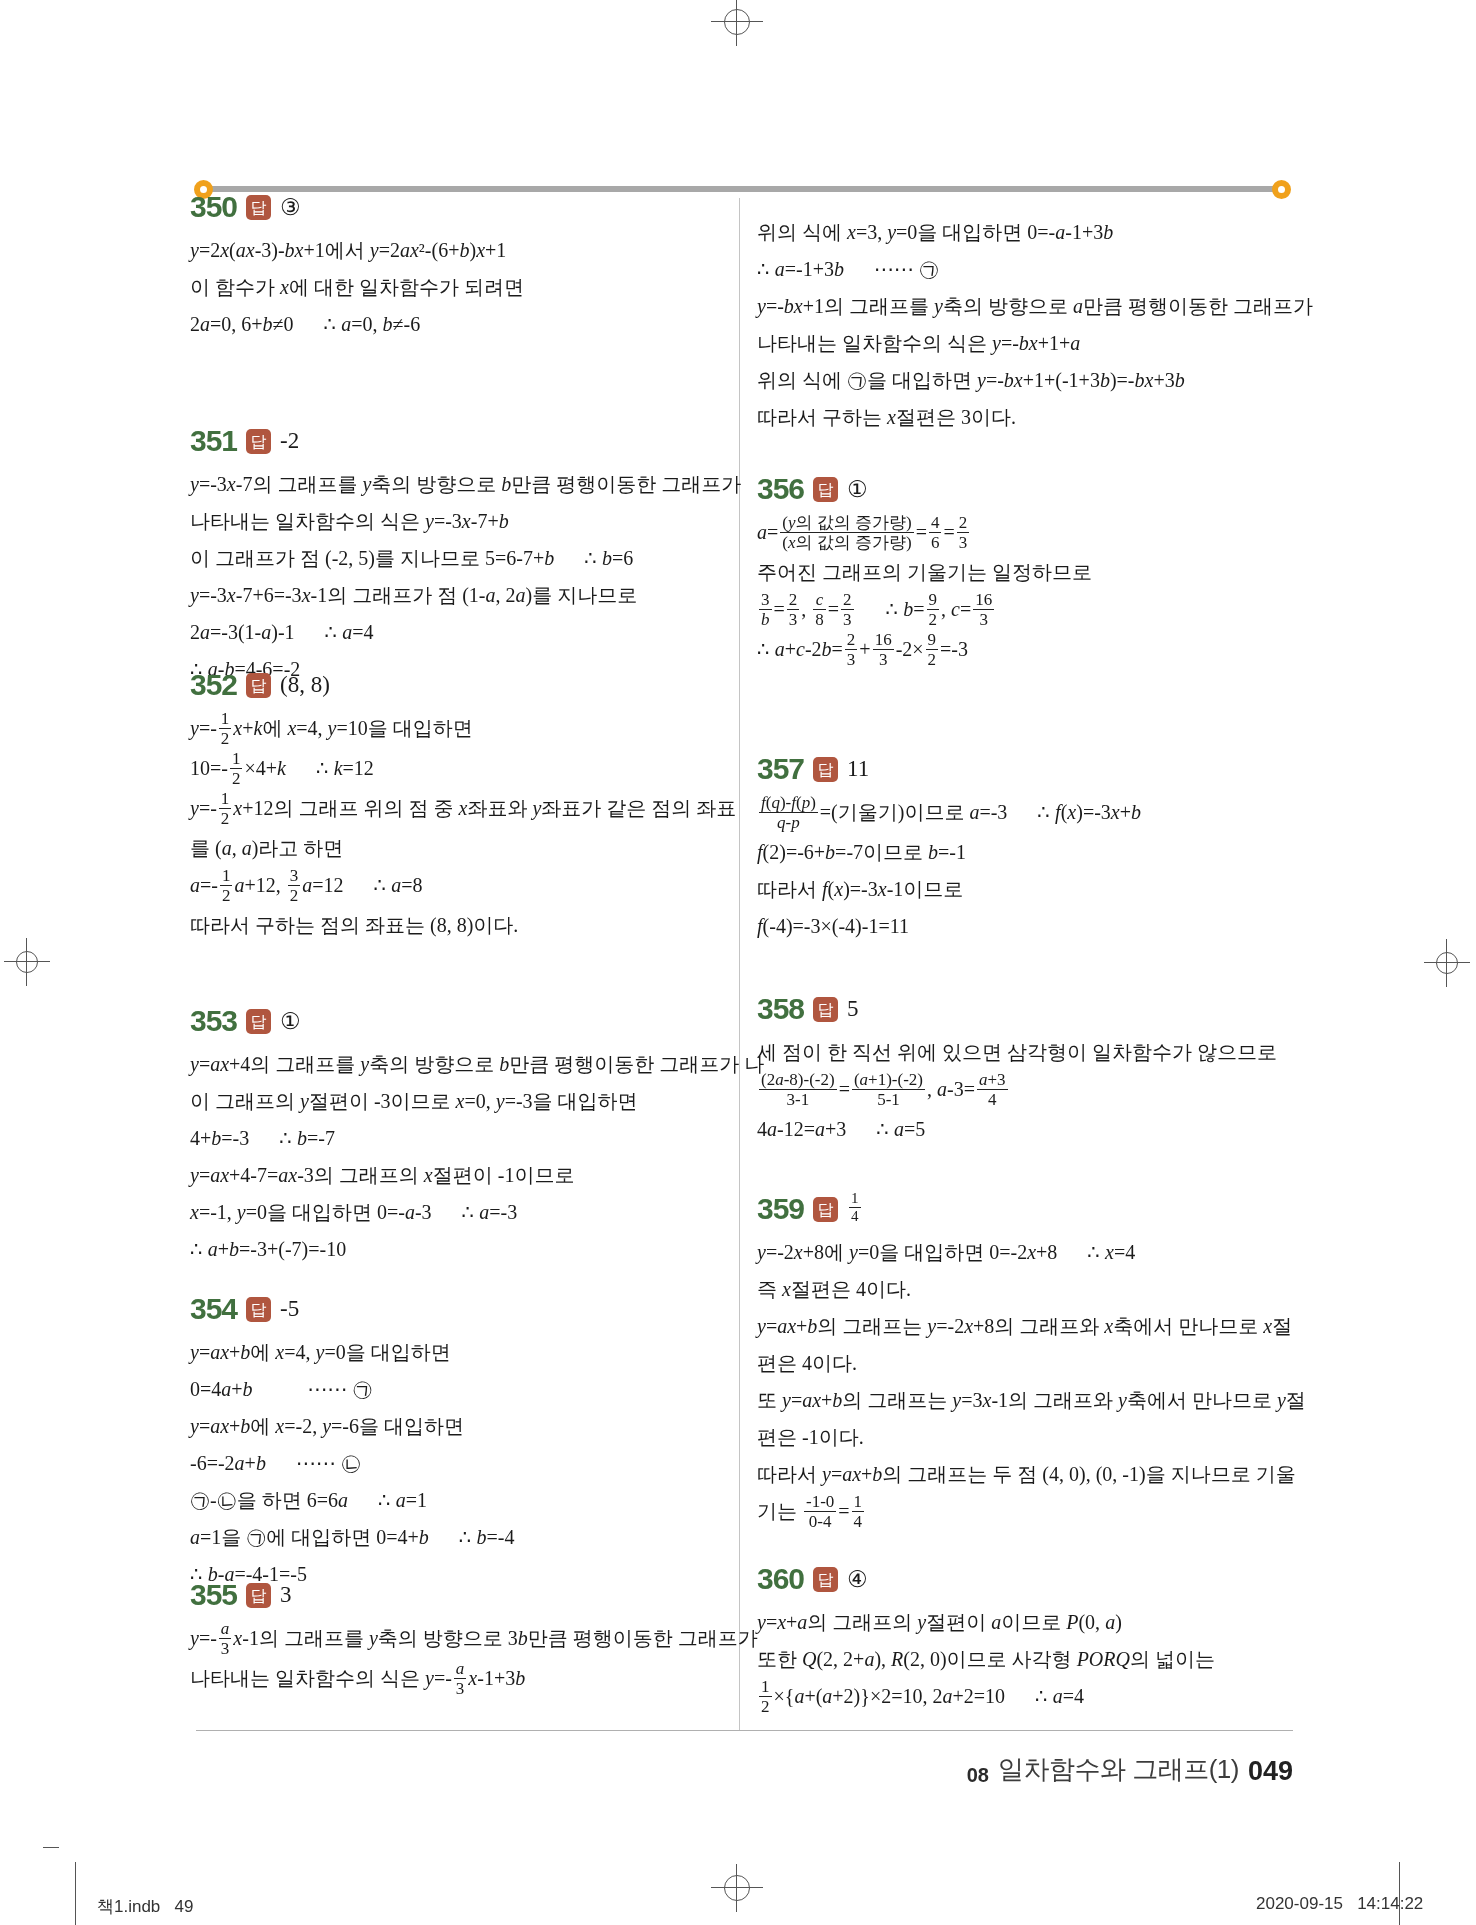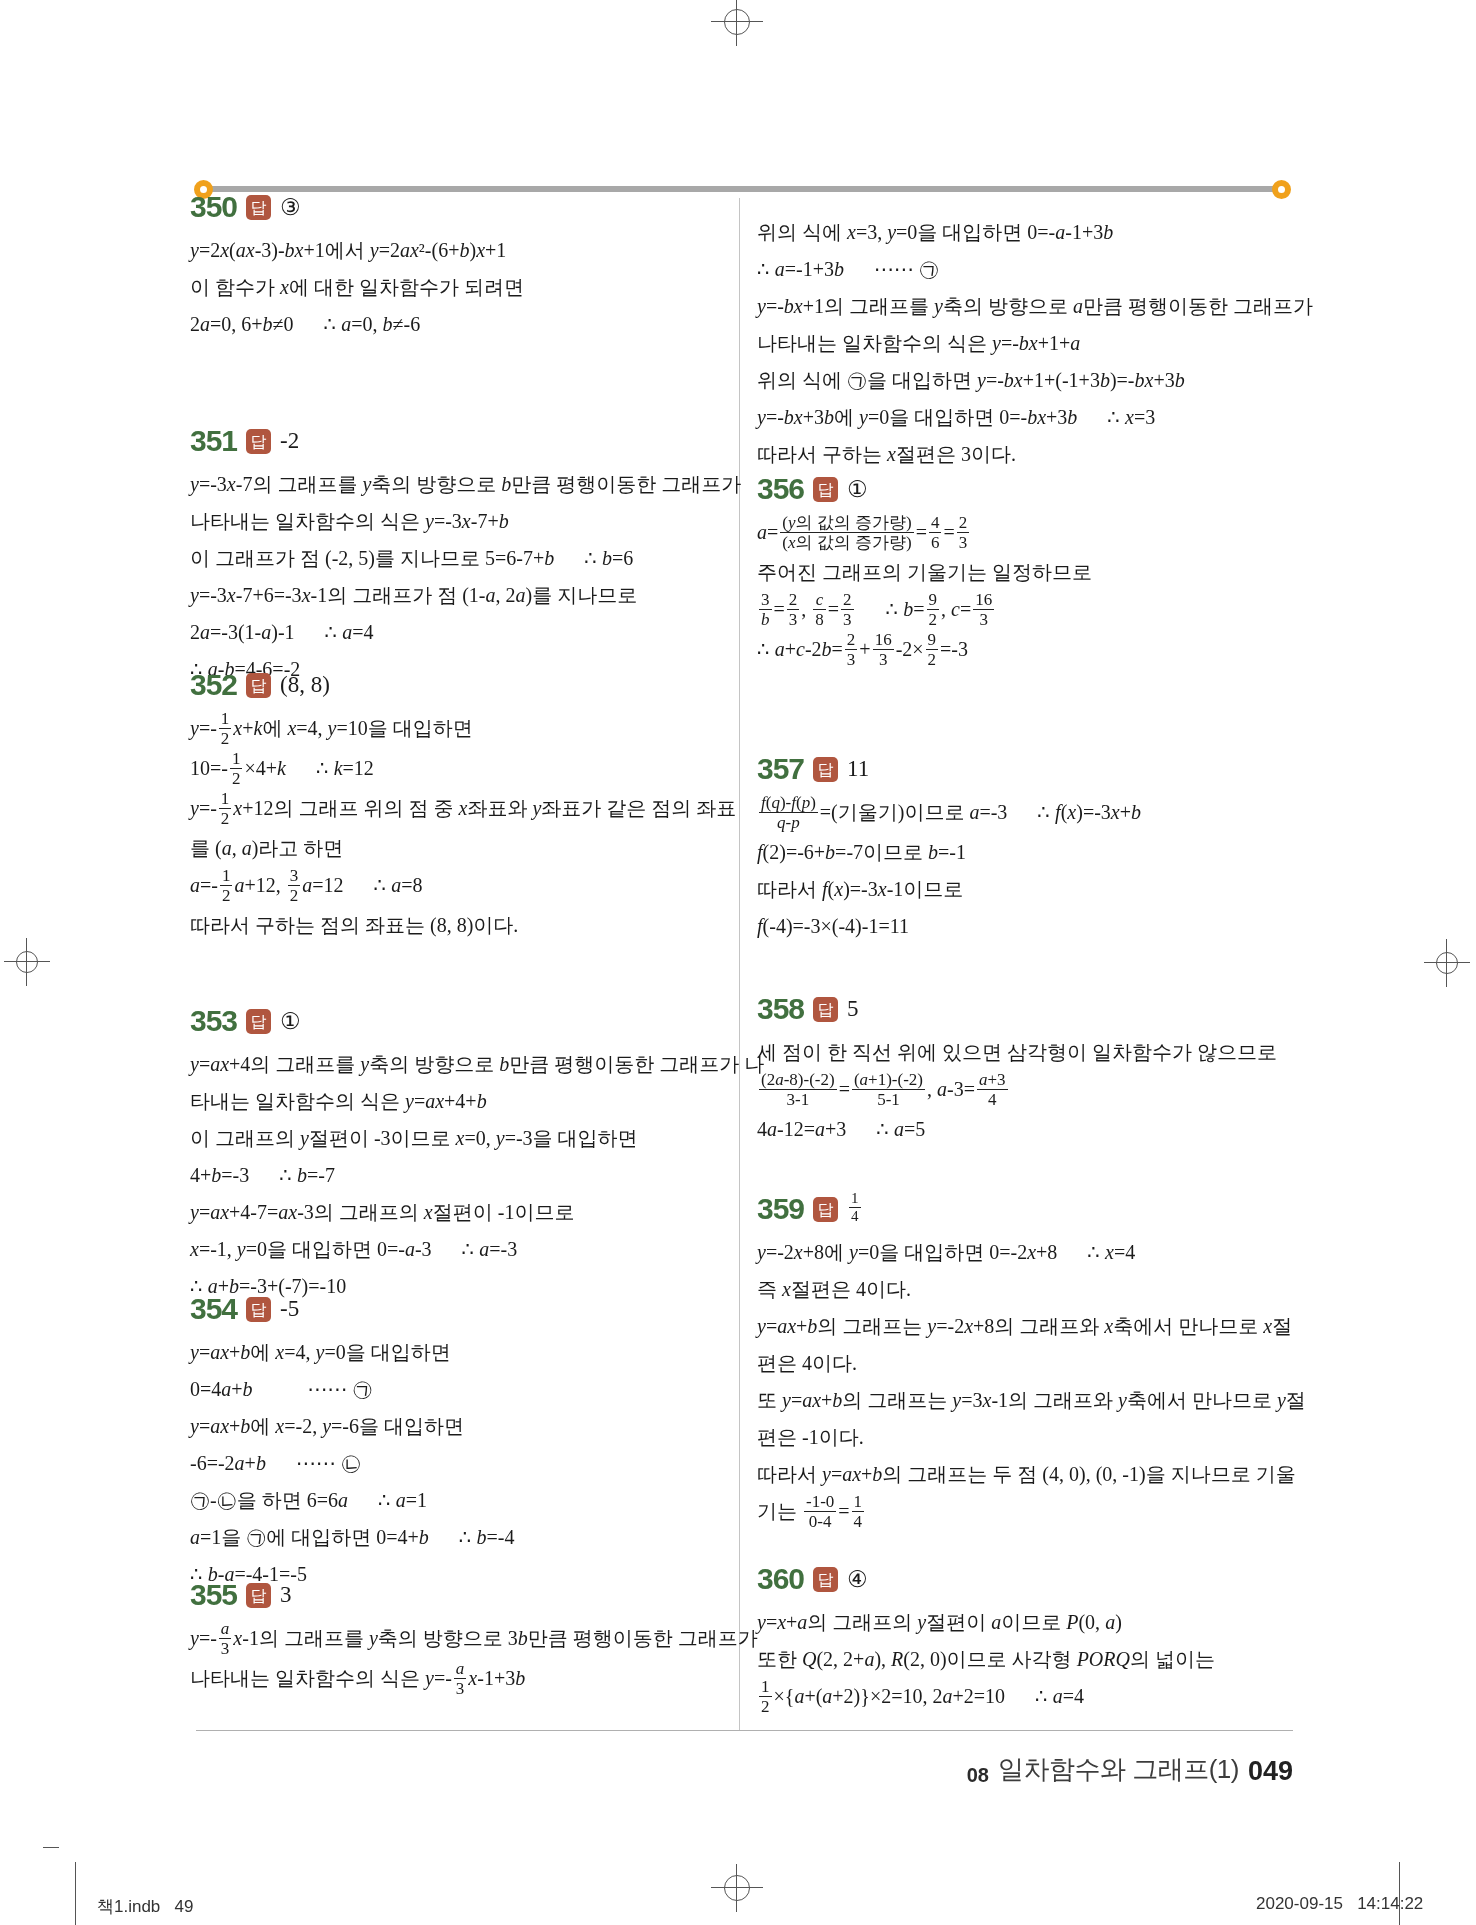--- a/index.html
+++ b/index.html
@@ -101,21 +101,20 @@
       <div class="line"><i>a</i>=-<span class="frac"><span class="num">1</span><span class="den">2</span></span><i>a</i>+12, <span class="frac"><span class="num">3</span><span class="den">2</span></span><i>a</i>=12      ∴ <i>a</i>=8</div>
       <div class="line">따라서 구하는 점의 좌표는 (8, 8)이다.</div>
     </div>
     <div class="problem left" style="top: 1000px;">
       <div class="p-head">
         <span class="p-num">353</span>
         <span class="p-badge">답</span>
         <span class="p-ans">①</span>
       </div>
       <div class="line"><i>y</i>=<i>ax</i>+4의 그래프를 <i>y</i>축의 방향으로 <i>b</i>만큼 평행이동한 그래프가 나</div>
-      <div class="line">타내는 일차함수의 식은 <i>y</i>=<i>ax</i>+4+<i>b</i></div>
       <div class="line">이 그래프의 <i>y</i>절편이 -3이므로 <i>x</i>=0, <i>y</i>=-3을 대입하면</div>
       <div class="line">4+<i>b</i>=-3      ∴ <i>b</i>=-7</div>
       <div class="line"><i>y</i>=<i>ax</i>+4-7=<i>ax</i>-3의 그래프의 <i>x</i>절편이 -1이므로</div>
       <div class="line"><i>x</i>=-1, <i>y</i>=0을 대입하면 0=-<i>a</i>-3      ∴ <i>a</i>=-3</div>
       <div class="line">∴ <i>a</i>+<i>b</i>=-3+(-7)=-10</div>
     </div>
     <div class="problem left" style="top: 1288px;">
       <div class="p-head">
         <span class="p-num">354</span>
         <span class="p-badge">답</span>
@@ -137,21 +136,20 @@
       </div>
       <div class="line"><i>y</i>=-<span class="frac"><span class="num"><i>a</i></span><span class="den">3</span></span><i>x</i>-1의 그래프를 <i>y</i>축의 방향으로 3<i>b</i>만큼 평행이동한 그래프가</div>
       <div class="line">나타내는 일차함수의 식은 <i>y</i>=-<span class="frac"><span class="num"><i>a</i></span><span class="den">3</span></span><i>x</i>-1+3<i>b</i></div>
     </div>
     <div class="problem right" style="top: 214px;">
       <div class="line">위의 식에 <i>x</i>=3, <i>y</i>=0을 대입하면 0=-<i>a</i>-1+3<i>b</i></div>
       <div class="line">∴ <i>a</i>=-1+3<i>b</i>      ⋯⋯ ㉠</div>
       <div class="line"><i>y</i>=-<i>bx</i>+1의 그래프를 <i>y</i>축의 방향으로 <i>a</i>만큼 평행이동한 그래프가</div>
       <div class="line">나타내는 일차함수의 식은 <i>y</i>=-<i>bx</i>+1+<i>a</i></div>
       <div class="line">위의 식에 ㉠을 대입하면 <i>y</i>=-<i>bx</i>+1+(-1+3<i>b</i>)=-<i>bx</i>+3<i>b</i></div>
-      <div class="line"><i>y</i>=-<i>bx</i>+3<i>b</i>에 <i>y</i>=0을 대입하면 0=-<i>bx</i>+3<i>b</i>      ∴ <i>x</i>=3</div>
       <div class="line">따라서 구하는 <i>x</i>절편은 3이다.</div>
     </div>
     <div class="problem right" style="top: 468px;">
       <div class="p-head">
         <span class="p-num">356</span>
         <span class="p-badge">답</span>
         <span class="p-ans">①</span>
       </div>
       <div class="line"><i>a</i>=<span class="frac"><span class="num">(<i>y</i>의 값의 증가량)</span><span class="den">(<i>x</i>의 값의 증가량)</span></span>=<span class="frac"><span class="num">4</span><span class="den">6</span></span>=<span class="frac"><span class="num">2</span><span class="den">3</span></span></div>
       <div class="line">주어진 그래프의 기울기는 일정하므로</div>

